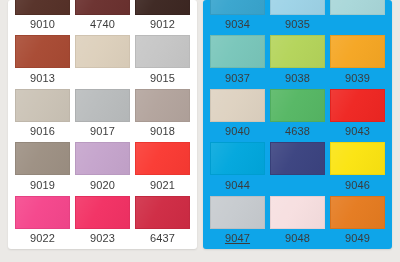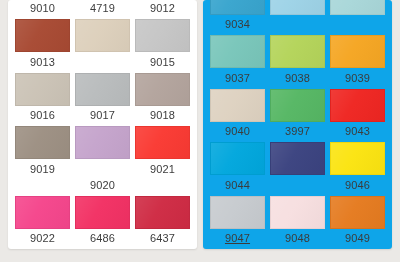--- a/index.html
+++ b/index.html
@@ -87,21 +87,21 @@
 
 <div id="chart-root" style="background: rgb(235, 233, 230);">
     <div class="panel" style="background: rgb(255, 255, 255);">
       <div class="swatch-grid">
         <div class="swatch-cell">
           <div class="swatch-chip" style="background: rgb(86, 49, 40);"></div>
           <div class="swatch-label" style="color: rgb(60, 60, 60);">9010</div>
         </div>
         <div class="swatch-cell">
           <div class="swatch-chip" style="background: rgb(107, 49, 47);"></div>
-          <div class="swatch-label" style="color: rgb(60, 60, 60);">4719</div>
+          <div class="swatch-label" style="color: rgb(60, 60, 60);">4740</div>
         </div>
         <div class="swatch-cell">
           <div class="swatch-chip" style="background: rgb(61, 39, 34);"></div>
           <div class="swatch-label" style="color: rgb(60, 60, 60);">9012</div>
         </div>
       </div>
       <div class="swatch-grid">
         <div class="swatch-cell">
           <div class="swatch-chip" style="background: rgb(168, 74, 51);"></div>
           <div class="swatch-label" style="color: rgb(60, 60, 60);">9013</div>
@@ -128,50 +128,51 @@
           <div class="swatch-label" style="color: rgb(60, 60, 60);">9018</div>
         </div>
       </div>
       <div class="swatch-grid">
         <div class="swatch-cell">
           <div class="swatch-chip" style="background: rgb(157, 144, 131);"></div>
           <div class="swatch-label" style="color: rgb(60, 60, 60);">9019</div>
         </div>
         <div class="swatch-cell">
           <div class="swatch-chip" style="background: rgb(197, 164, 204);"></div>
-          <div class="swatch-label" style="color: rgb(60, 60, 60); margin-top: 16px;">9020</div>
+          <div class="swatch-label" style="color: rgb(60, 60, 60);">9020</div>
         </div>
         <div class="swatch-cell">
           <div class="swatch-chip" style="background: rgb(250, 58, 51);"></div>
           <div class="swatch-label" style="color: rgb(60, 60, 60);">9021</div>
         </div>
       </div>
       <div class="swatch-grid">
         <div class="swatch-cell">
           <div class="swatch-chip" style="background: rgb(245, 70, 140);"></div>
           <div class="swatch-label" style="color: rgb(60, 60, 60);">9022</div>
         </div>
         <div class="swatch-cell">
           <div class="swatch-chip" style="background: rgb(242, 49, 100);"></div>
-          <div class="swatch-label" style="color: rgb(60, 60, 60);">6486</div>
+          <div class="swatch-label" style="color: rgb(60, 60, 60);">9023</div>
         </div>
         <div class="swatch-cell">
           <div class="swatch-chip" style="background: rgb(207, 43, 68);"></div>
           <div class="swatch-label" style="color: rgb(60, 60, 60);">6437</div>
         </div>
       </div>
     </div>
     <div class="panel" style="background: #0ea5e9;">
       <div class="swatch-grid">
         <div class="swatch-cell">
           <div class="swatch-chip" style="background: rgb(57, 165, 206);"></div>
           <div class="swatch-label" style="color: rgb(60, 60, 60);">9034</div>
         </div>
         <div class="swatch-cell">
           <div class="swatch-chip" style="background: rgb(158, 211, 231);"></div>
+          <div class="swatch-label" style="color: rgb(60, 60, 60);">9035</div>
         </div>
         <div class="swatch-cell">
           <div class="swatch-chip" style="background: rgb(169, 215, 217);"></div>
         </div>
       </div>
       <div class="swatch-grid">
         <div class="swatch-cell">
           <div class="swatch-chip" style="background: rgb(121, 198, 186);"></div>
           <div class="swatch-label" style="color: rgb(60, 60, 60);">9037</div>
         </div>
@@ -184,21 +185,21 @@
           <div class="swatch-label" style="color: rgb(60, 60, 60);">9039</div>
         </div>
       </div>
       <div class="swatch-grid">
         <div class="swatch-cell">
           <div class="swatch-chip" style="background: rgb(222, 210, 193);"></div>
           <div class="swatch-label" style="color: rgb(60, 60, 60);">9040</div>
         </div>
         <div class="swatch-cell">
           <div class="swatch-chip" style="background: rgb(86, 183, 100);"></div>
-          <div class="swatch-label" style="color: rgb(60, 60, 60);">3997</div>
+          <div class="swatch-label" style="color: rgb(60, 60, 60);">4638</div>
         </div>
         <div class="swatch-cell">
           <div class="swatch-chip" style="background: rgb(239, 38, 34);"></div>
           <div class="swatch-label" style="color: rgb(60, 60, 60);">9043</div>
         </div>
       </div>
       <div class="swatch-grid">
         <div class="swatch-cell">
           <div class="swatch-chip" style="background: rgb(1, 167, 221);"></div>
           <div class="swatch-label" style="color: rgb(60, 60, 60);">9044</div>

